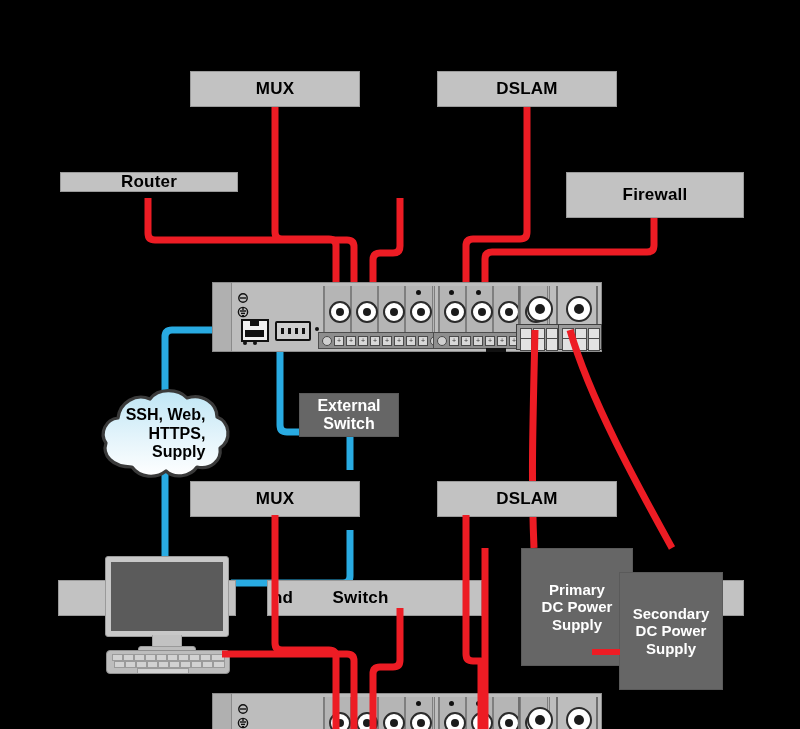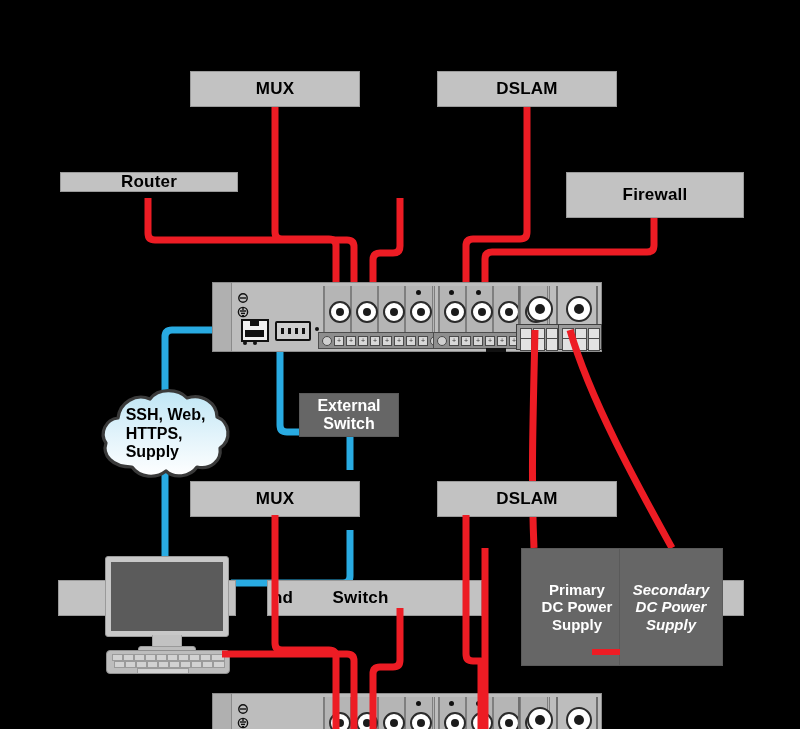--- a/index.html
+++ b/index.html
@@ -26,21 +26,21 @@
   .darkbox.small{font-size:15px;}
 
   
   .cable-layer{position:absolute;left:0;top:0;width:800px;height:729px;pointer-events:none;}
 
   
   .cloud-wrap{position:absolute;}
   .cloud-text{
     position:absolute;left:0;top:0;width:100%;height:100%;
     display:flex;align-items:center;justify-content:center;
-    color:#000;font-weight:bold;font-size:16px;text-align:left;line-height:1.15;
+    color:#000;font-weight:bold;font-size:16px;text-align:right;line-height:1.15;
     z-index:3;
   }
 
   
   .rack{
     position:absolute;background:#bdbdbd;border:1px solid #8f8f8f;
   }
   .rack-ear{position:absolute;background:#b0b0b0;border:1px solid #8a8a8a;}
 
   .mod-bank{position:absolute;background:#b5b5b5;border-left:1px solid #7d7d7d;border-right:1px solid #7d7d7d;}
@@ -299,21 +299,21 @@
   </div>
   <div class="abs devbox" style="left:566px;top:580px;width:178px;height:36px;"></div>
 
   <div class="abs darkbox small" style="left:481px;top:548px;width:112px;height:118px;z-index:6;margin-left:40px;">
     <span>
       <span>Primary</span><br>
       <span>DC Power</span><br>
       <span>Supply</span>
     </span>
   </div>
-  <div class="abs darkbox small" style="left:619px;top:548px;width:104px;height:118px;z-index:6;font-style:italic;">
+  <div class="abs darkbox small" style="left:619px;top:572px;width:104px;height:118px;z-index:6;">
     <span>
       <span>Secondary</span><br>
       <span>DC Power</span><br>
       <span>Supply</span>
     </span>
   </div>
 
   <svg class="cable-layer" viewBox="0 0 800 729" style="z-index:7;">
     <line x1="592" y1="652" x2="620" y2="652" stroke="#ed1c24" stroke-width="6"></line>
   </svg>

